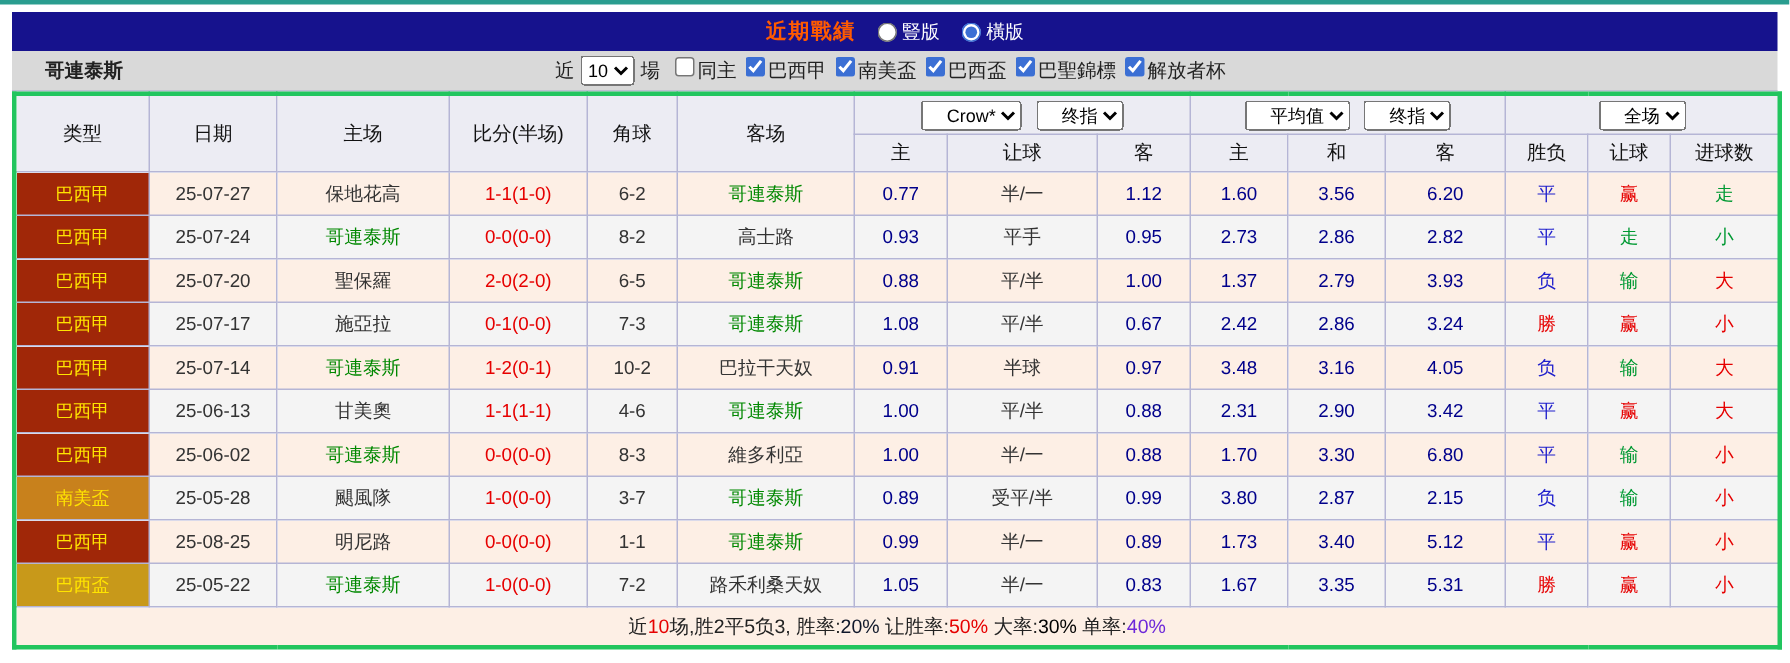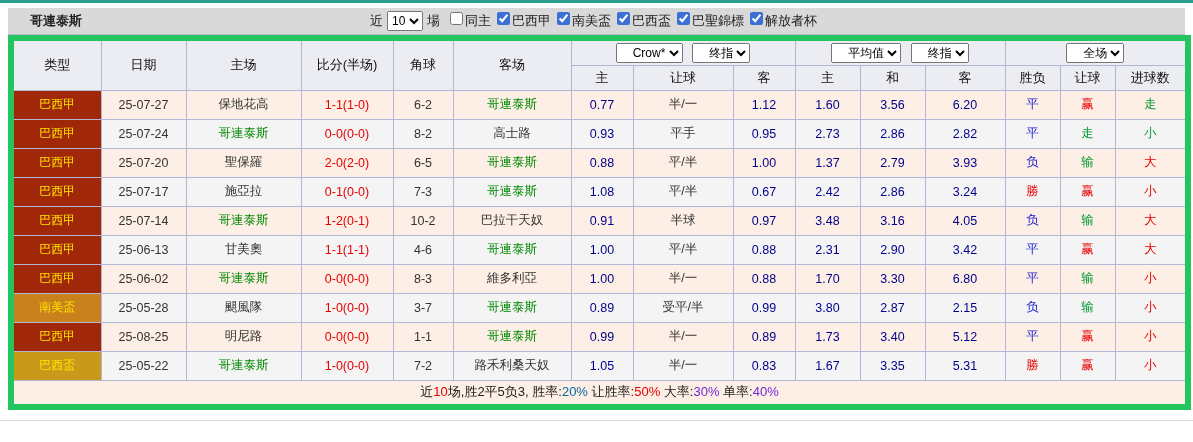--- a/index.html
+++ b/index.html
@@ -23,21 +23,21 @@
     height:27px; background:#d9d9d9; display:flex; align-items:center;
     font-size:13px; color:#222; border-bottom:1px solid #bdbdd2;
   }
   .team-name { font-weight:bold; margin-left:22px; color:#222; }
   .filters { display:inline-flex; align-items:center; gap:4px; margin-left:288px; }
   .filters select { font-size:12px; height:20px; }
   .cb-wrap { display:inline-flex; align-items:center; margin-left:6px; }
   .cb-wrap label { display:inline-flex; align-items:flex-start; gap:2px; margin-right:6px; cursor:pointer; font-size:13px; }
   .cb-wrap input { margin:0; width:13px; height:13px; accent-color:#3b6fd4; }
 
-  table { width:1177px; border-collapse:collapse; table-layout:fixed; border:6px solid #22c55e; }
+  table { width:1177px; border-collapse:collapse; table-layout:fixed; border:3px solid #22c55e; }
   th,td { border:1px solid #b5b5d5; text-align:center; white-space:nowrap; overflow:hidden; padding:0; }
   thead th { background:#ececf3; font-weight:normal; font-size:13px; color:#111; height:27px; }
   thead tr.sub-header th { height:25px; }
   thead select { font-size:12px; height:20px; margin:0 3px; vertical-align:middle;padding-left:12px; }
 
   tbody td { height:29px; font-size:12.5px; color:#333; }
   tr.odd td  { background:#fdefe5; }
   tr.even td { background:#f4f4f4; }
   td.league { font-size:12px; }
   td.score { color:#e60000; }
@@ -49,20 +49,31 @@
   tfoot td.summary { height:27px; background:#fdefe5; font-size:13px; color:#222; }
   .bottom-line { margin-top:10px; height:1px; background:#d6d6d6; width:1193px; margin-left:-8px; }
 </style>
 </head>
 <body>
 
 <div class="top-strip"></div>
 
 <div class="wrap">
 
+  <div class="title-bar">
+    <span class="title">近期戰績</span>
+    <label class="radio-label">
+      <input type="radio" name="layout" style="">
+      <span>豎版</span>
+    </label>
+    <label class="radio-label">
+      <input type="radio" name="layout" checked="" style="">
+      <span>橫版</span>
+    </label>
+  </div>
 
   <div class="control-bar">
     <span class="team-name">哥連泰斯</span>
     <div class="filters">
       <span>近</span>
       <select><option>10</option></select>
       <span>場</span>
       <span class="cb-wrap">
           <label>
             <input type="checkbox" style="">
@@ -309,19 +320,19 @@
           <td class="odds">1.67</td>
           <td class="odds">3.35</td>
           <td class="odds">5.31</td>
           <td class="result" style="color: rgb(230, 0, 0);">勝</td>
           <td class="result" style="color: rgb(230, 0, 0);">赢</td>
           <td class="result" style="color: rgb(230, 0, 0);">小</td>
         </tr>
       </tbody>
     <tfoot>
       <tr>
-        <td colspan="15" class="summary"><span>近</span><span style="color: rgb(230, 0, 0);">10</span><span>场,胜2平5负3, 胜率:</span><span style="color: #0369a1;">20%</span><span> 让胜率:</span><span style="color: rgb(230, 0, 0);">50%</span><span> 大率:</span><span style="color: #6d28d9;">30%</span><span> 单率:</span><span style="color: #6d28d9;">40%</span></td>
+        <td colspan="15" class="summary"><span>近</span><span style="color: rgb(230, 0, 0);">10</span><span>场,胜2平5负3, 胜率:</span><span style="color: #0f172a;">20%</span><span> 让胜率:</span><span style="color: rgb(230, 0, 0);">50%</span><span> 大率:</span><span style="color: #000000;">30%</span><span> 单率:</span><span style="color: #6d28d9;">40%</span></td>
       </tr>
     </tfoot>
   </table>
 
   <div class="bottom-line"></div>
 </div>
 
 </body></html>

